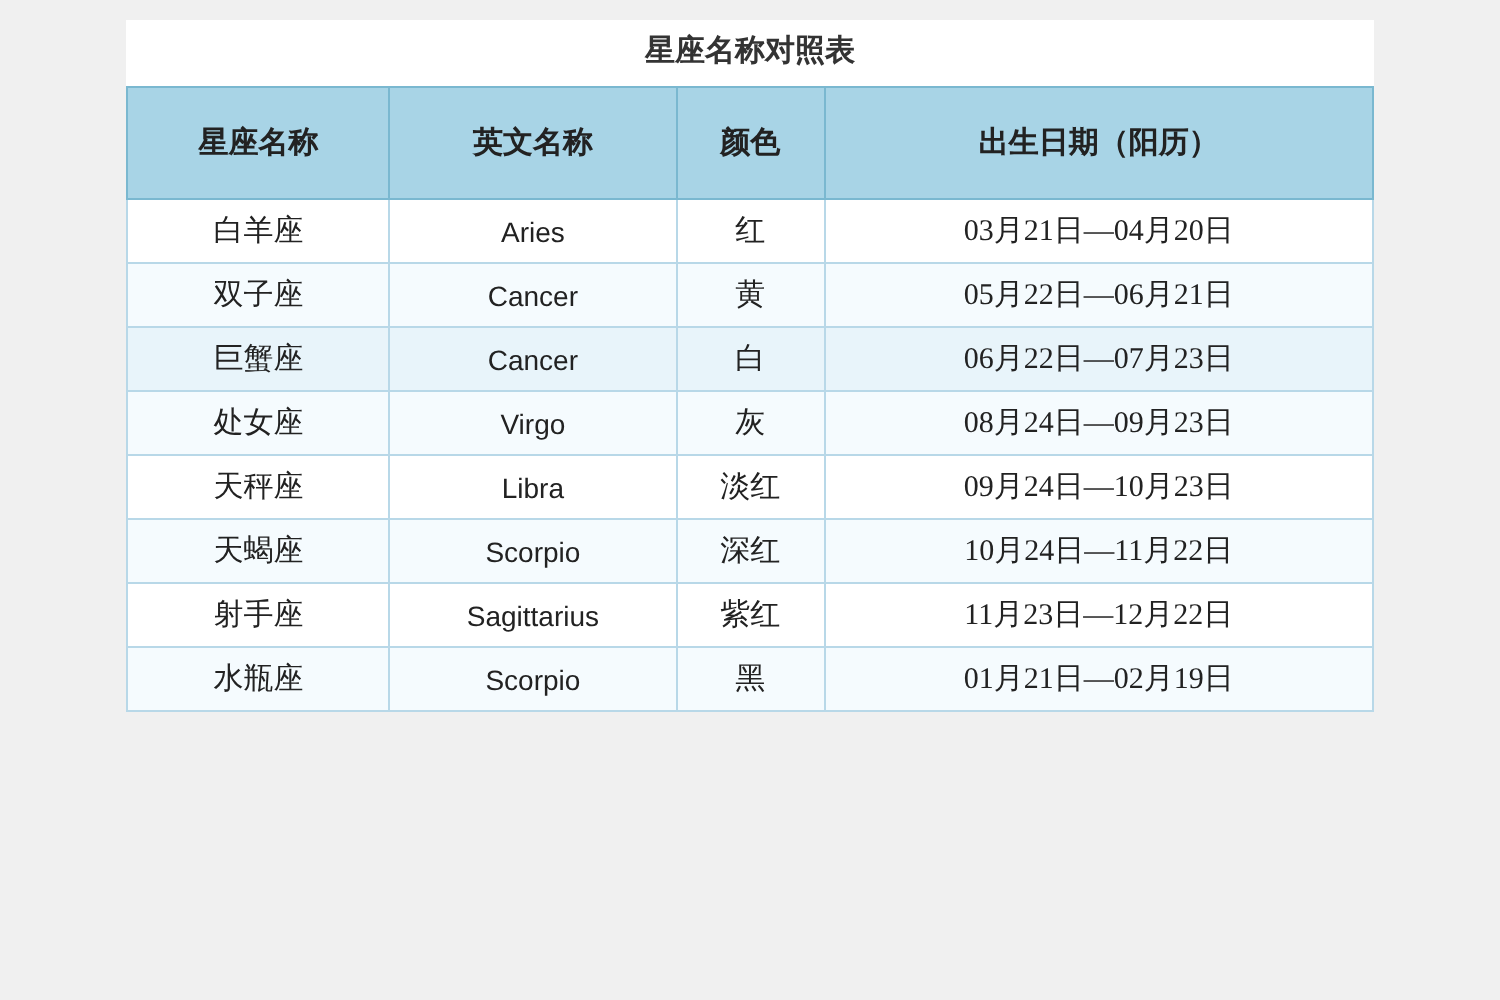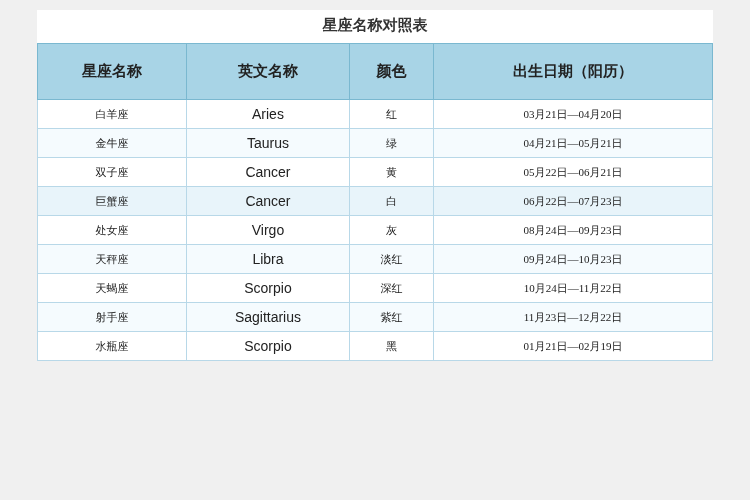--- a/index.html
+++ b/index.html
@@ -7,21 +7,21 @@
       width: 750px;
       height: 500px;
       background: #f0f0f0;
       display: flex;
       justify-content: center;
       align-items: flex-start;
       padding-top: 10px;
       font-family: "SimSun", "宋体", serif;
     }
     .container {
-      width: 676px;
+      width: 624px;
       background: white;
     }
     .page-title {
       text-align: center;
       font-size: 15px;
       color: #333;
       padding: 6px 0 8px 0;
       font-weight: bold;
     }
     table {
@@ -42,21 +42,21 @@
     tbody tr {
       background-color: #ffffff;
     }
     tbody tr:nth-child(even) {
       background-color: #f5fbfe;
     }
     tbody td {
       border: 1px solid #b8d8e8;
       padding: 6px 4px;
       text-align: center;
-      font-size: 11px;
+      font-size: 15px;
       color: #222;
     }
     tbody td.en-name {
       font-family: Liberation Sans, sans-serif;
       font-size: 14px;
     }
     
     tbody tr.highlighted {
       background-color: #e8f4fa;
       margin-top: 44px;
@@ -75,26 +75,20 @@
         <th>颜色</th>
         <th>出生日期（阳历）</th>
       </tr>
     </thead>
     <tbody id="table-body">
     <tr>
           <td>白羊座</td>
           <td class="en-name">Aries</td>
           <td>红</td>
           <td>03月21日—04月20日</td>
-        </tr>
-        <tr>
-          <td>金牛座</td>
-          <td class="en-name">Taurus</td>
-          <td>绿</td>
-          <td>04月21日—05月21日</td>
         </tr>
         <tr>
           <td>双子座</td>
           <td class="en-name">Cancer</td>
           <td>黄</td>
           <td>05月22日—06月21日</td>
         </tr>
         <tr class="highlighted">
           <td>巨蟹座</td>
           <td class="en-name">Cancer</td>

